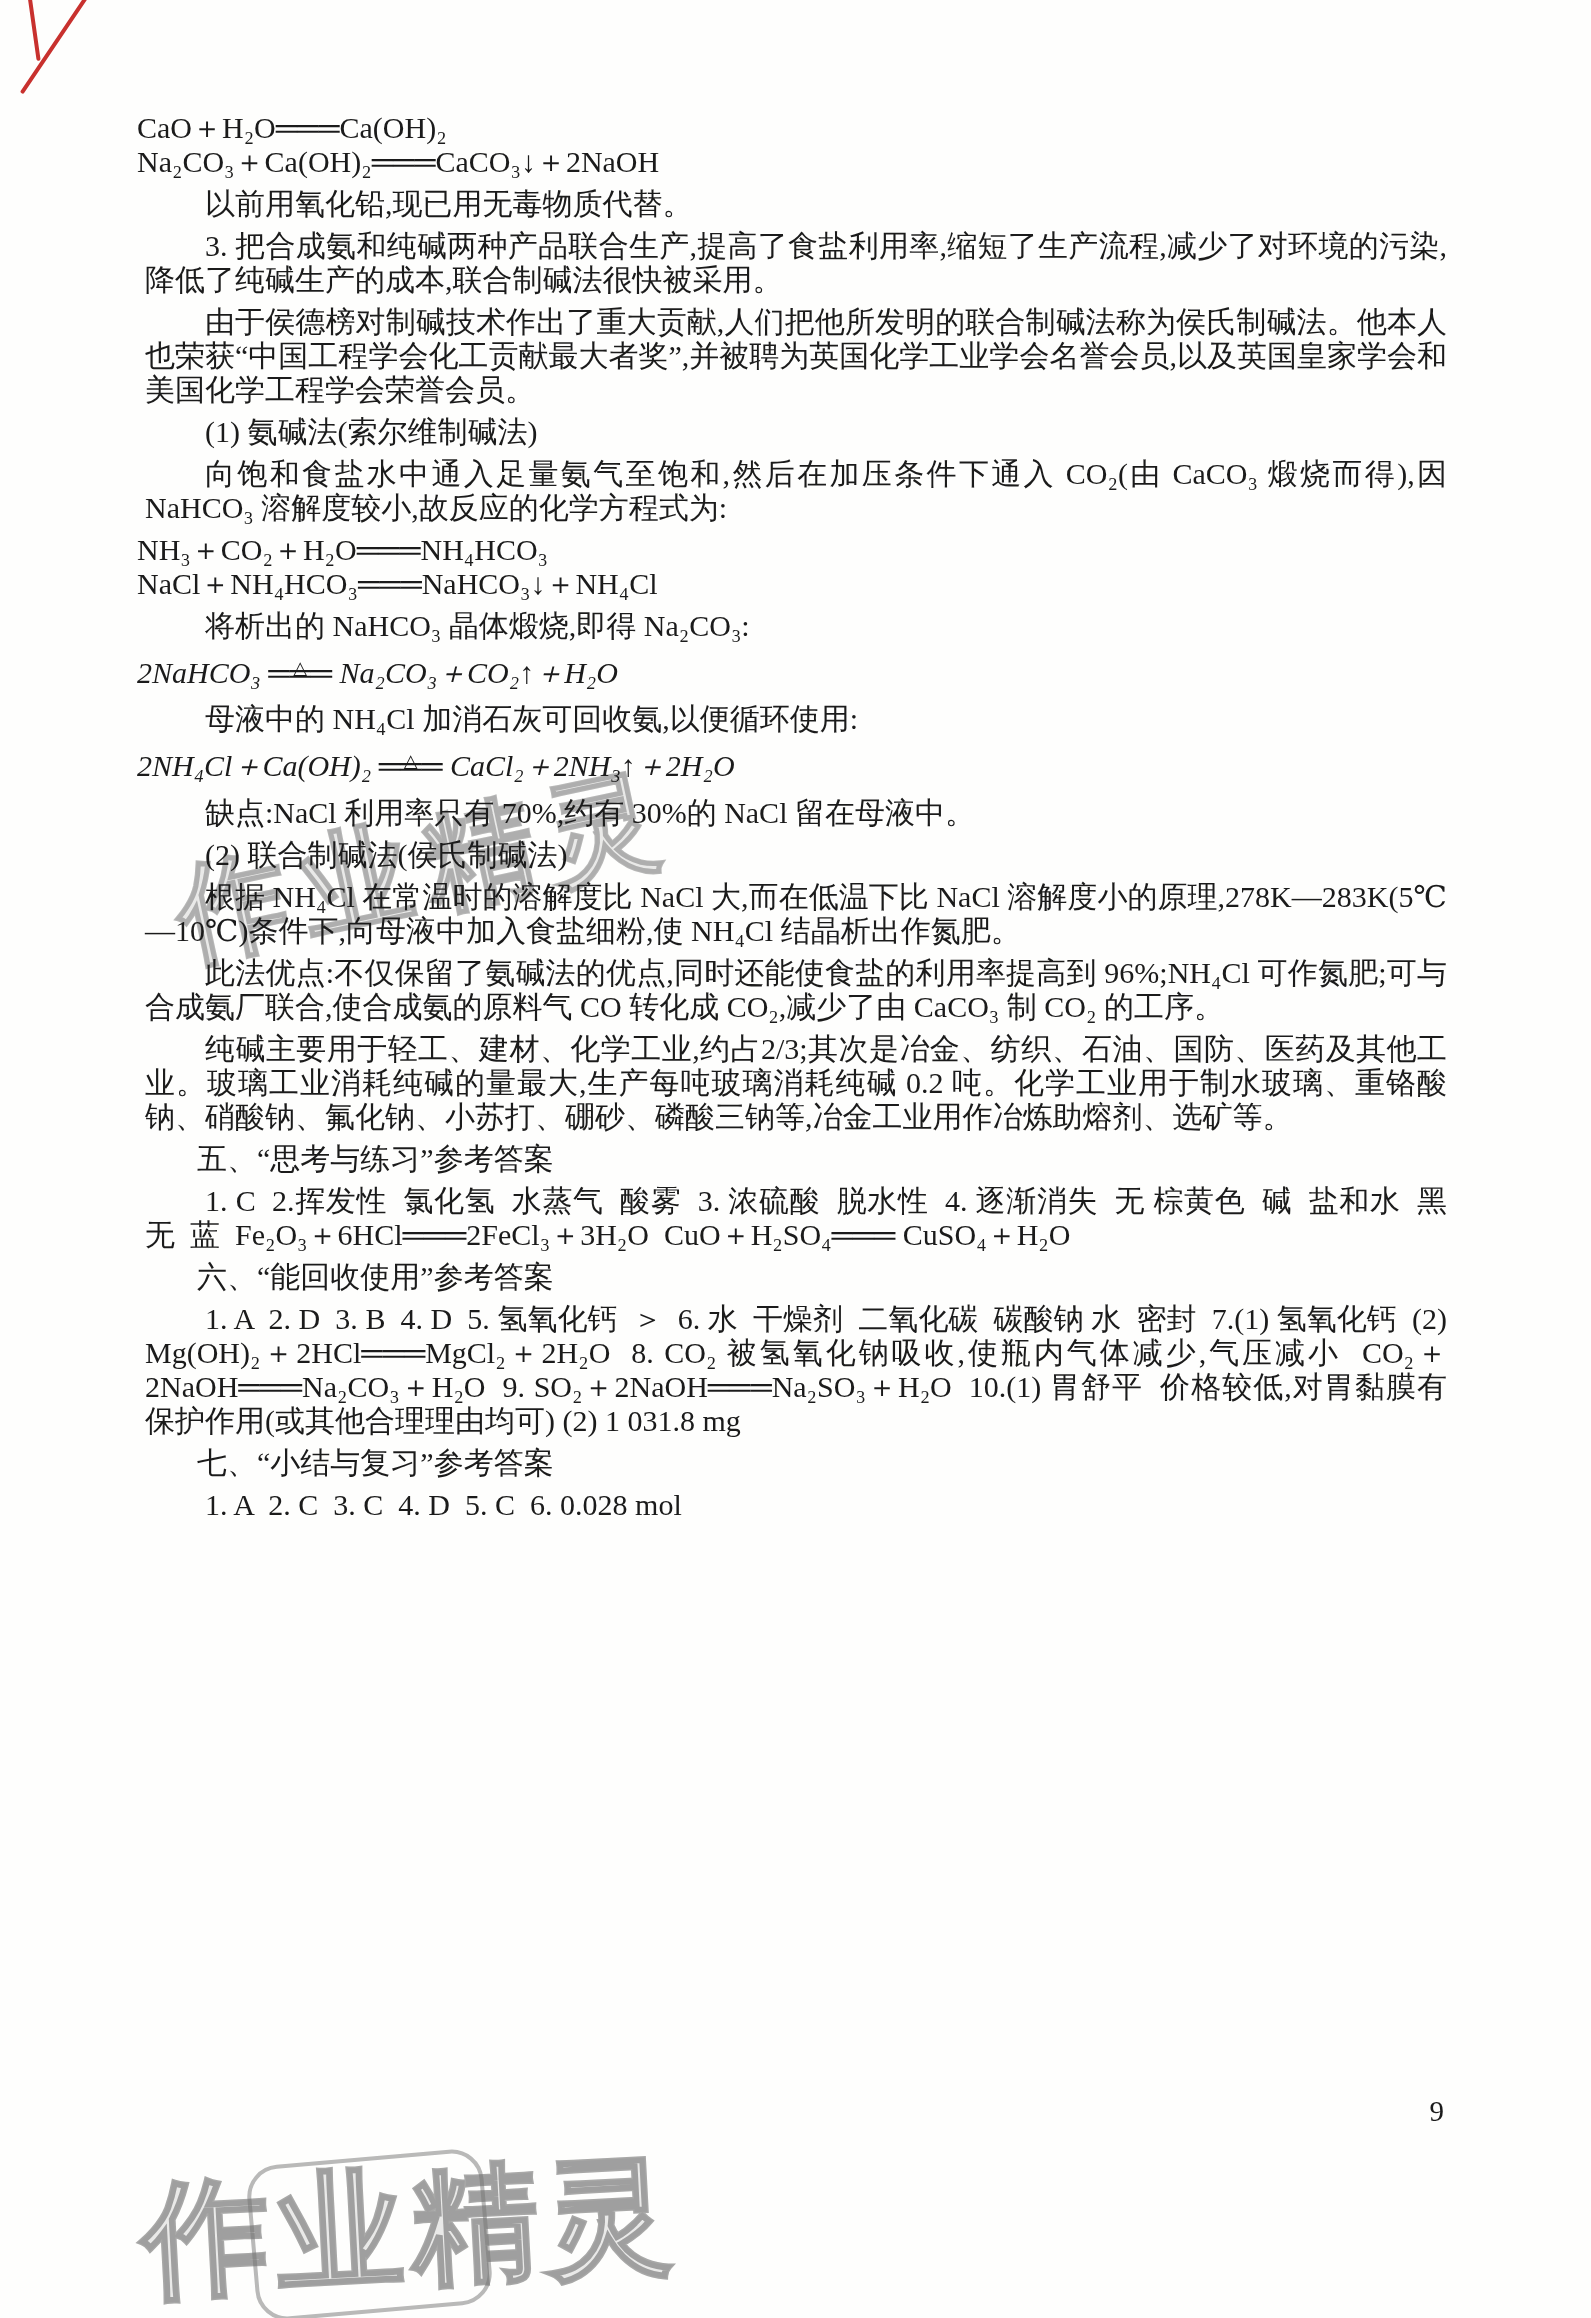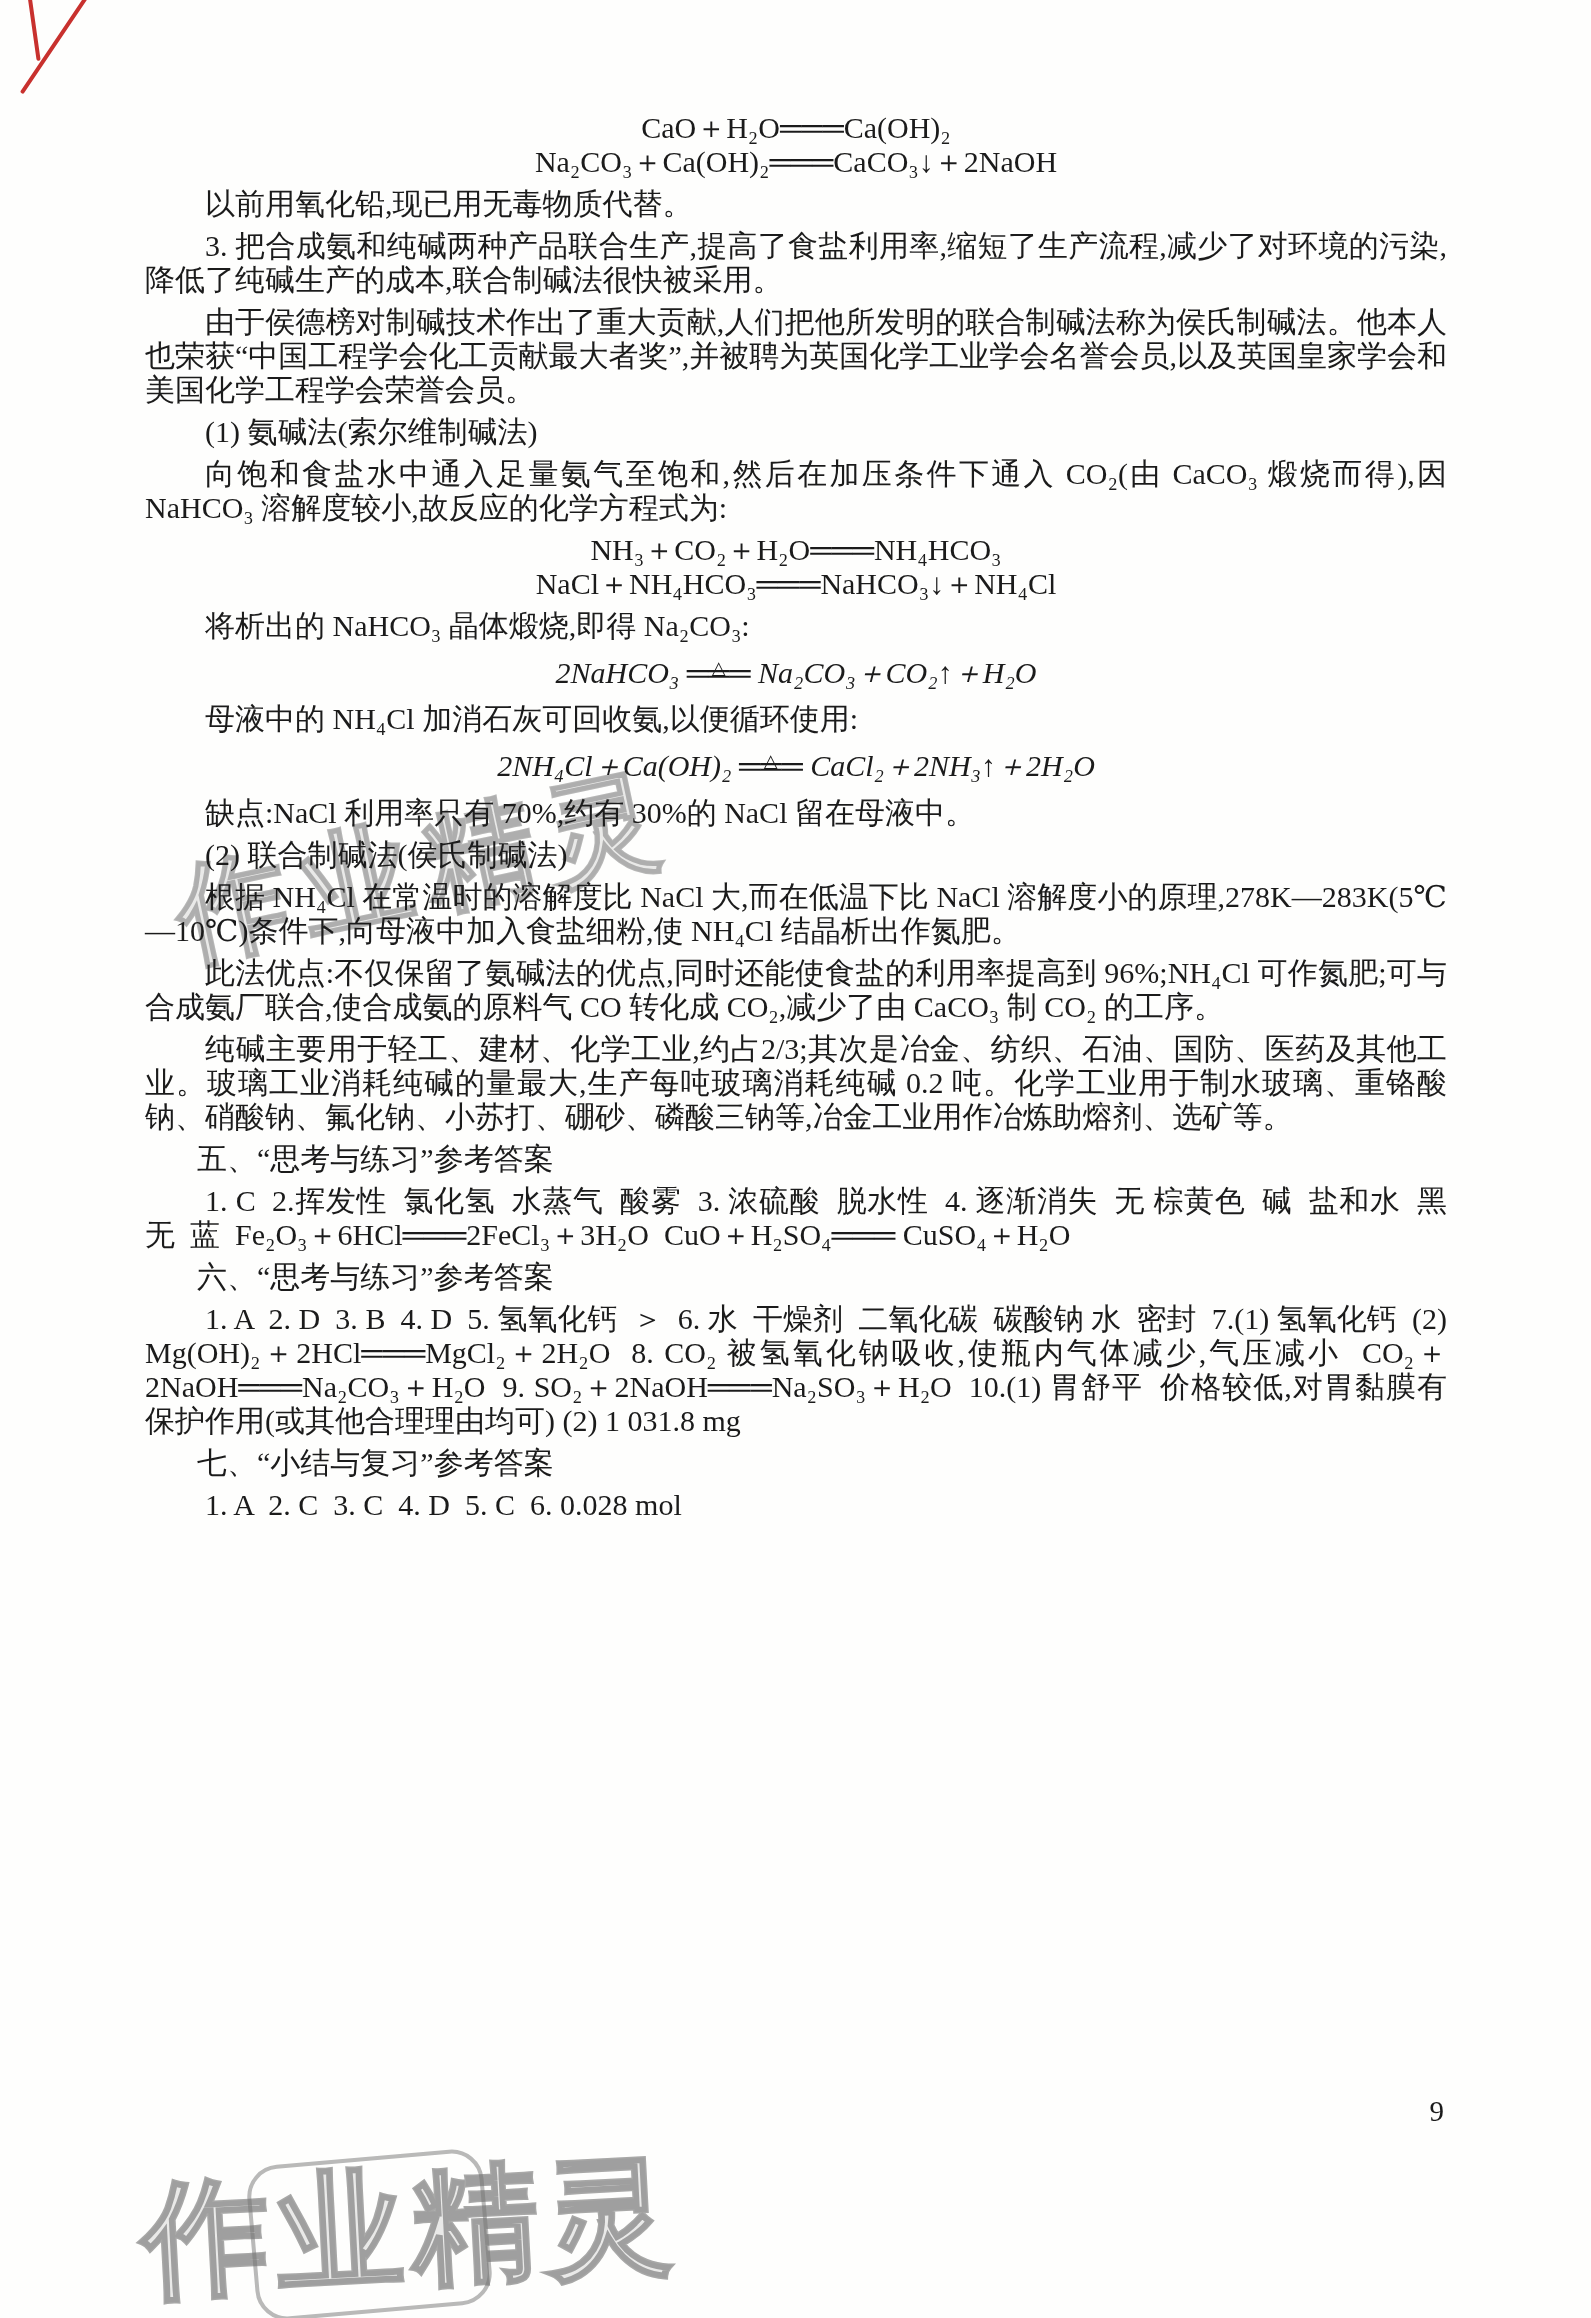--- a/index.html
+++ b/index.html
@@ -23,21 +23,21 @@
     text-align:justify;
     white-space:pre-wrap;
   }
   .heading {
     margin:0;
     font-weight:normal;
     text-indent:2em;
   }
   .eqn {
     margin:0;
-    text-align:center;
+    text-align:left;
     text-indent:0;
   }
   .eqn.with-cond { padding:4.7px 0;font-style:italic; }
   .condwrap { display:inline-block; position:relative; }
   .condwrap .cond {
     position:absolute; left:50%; bottom:0.72em;
     transform:translateX(-50%);
     font-size:0.60em; line-height:1;
   }
   .watermark {
@@ -120,21 +120,21 @@
     <p class="para">缺点:NaCl 利用率只有 70%,约有 30%的 NaCl 留在母液中。</p>
 
     <p class="para">(2) 联合制碱法(侯氏制碱法)</p>
     <p class="para">根据 NH₄Cl 在常温时的溶解度比 NaCl 大,而在低温下比 NaCl 溶解度小的原理,278K—283K(5℃—10℃)条件下,向母液中加入食盐细粉,使 NH₄Cl 结晶析出作氮肥。</p>
     <p class="para">此法优点:不仅保留了氨碱法的优点,同时还能使食盐的利用率提高到 96%;NH₄Cl 可作氮肥;可与合成氨厂联合,使合成氨的原料气 CO 转化成 CO₂,减少了由 CaCO₃ 制 CO₂ 的工序。</p>
     <p class="para">纯碱主要用于轻工、建材、化学工业,约占2/3;其次是冶金、纺织、石油、国防、医药及其他工业。玻璃工业消耗纯碱的量最大,生产每吨玻璃消耗纯碱 0.2 吨。化学工业用于制水玻璃、重铬酸钠、硝酸钠、氟化钠、小苏打、硼砂、磷酸三钠等,冶金工业用作冶炼助熔剂、选矿等。</p>
 
     <p class="heading">五、“思考与练习”参考答案</p>
     <p class="para">1. C  2.挥发性  氯化氢  水蒸气  酸雾  3. 浓硫酸  脱水性  4. 逐渐消失  无 棕黄色  碱  盐和水  黑  无  蓝  Fe₂O₃＋6HCl═══2FeCl₃＋3H₂O  CuO＋H₂SO₄═══ CuSO₄＋H₂O</p>
 
-    <p class="heading">六、“思考与练习”参考答案</p>
+    <p class="heading">六、“能回收使用”参考答案</p>
     <p class="para">1. A  2. D  3. B  4. D  5. 氢氧化钙  ＞  6. 水  干燥剂  二氧化碳  碳酸钠 水  密封  7.(1) 氢氧化钙  (2) Mg(OH)₂＋2HCl═══MgCl₂＋2H₂O  8. CO₂ 被氢氧化钠吸收,使瓶内气体减少,气压减小  CO₂＋2NaOH═══Na₂CO₃＋H₂O  9. SO₂＋2NaOH═══Na₂SO₃＋H₂O  10.(1) 胃舒平  价格较低,对胃黏膜有保护作用(或其他合理理由均可) (2) 1 031.8 mg</p>
 
     <p class="heading">七、“小结与复习”参考答案</p>
     <p class="para">1. A  2. C  3. C  4. D  5. C  6. 0.028 mol</p>
 
   </div>
 
   <div class="stamp-outline"></div>
   <div class="watermark wm-bottom">作业精灵</div>
 

